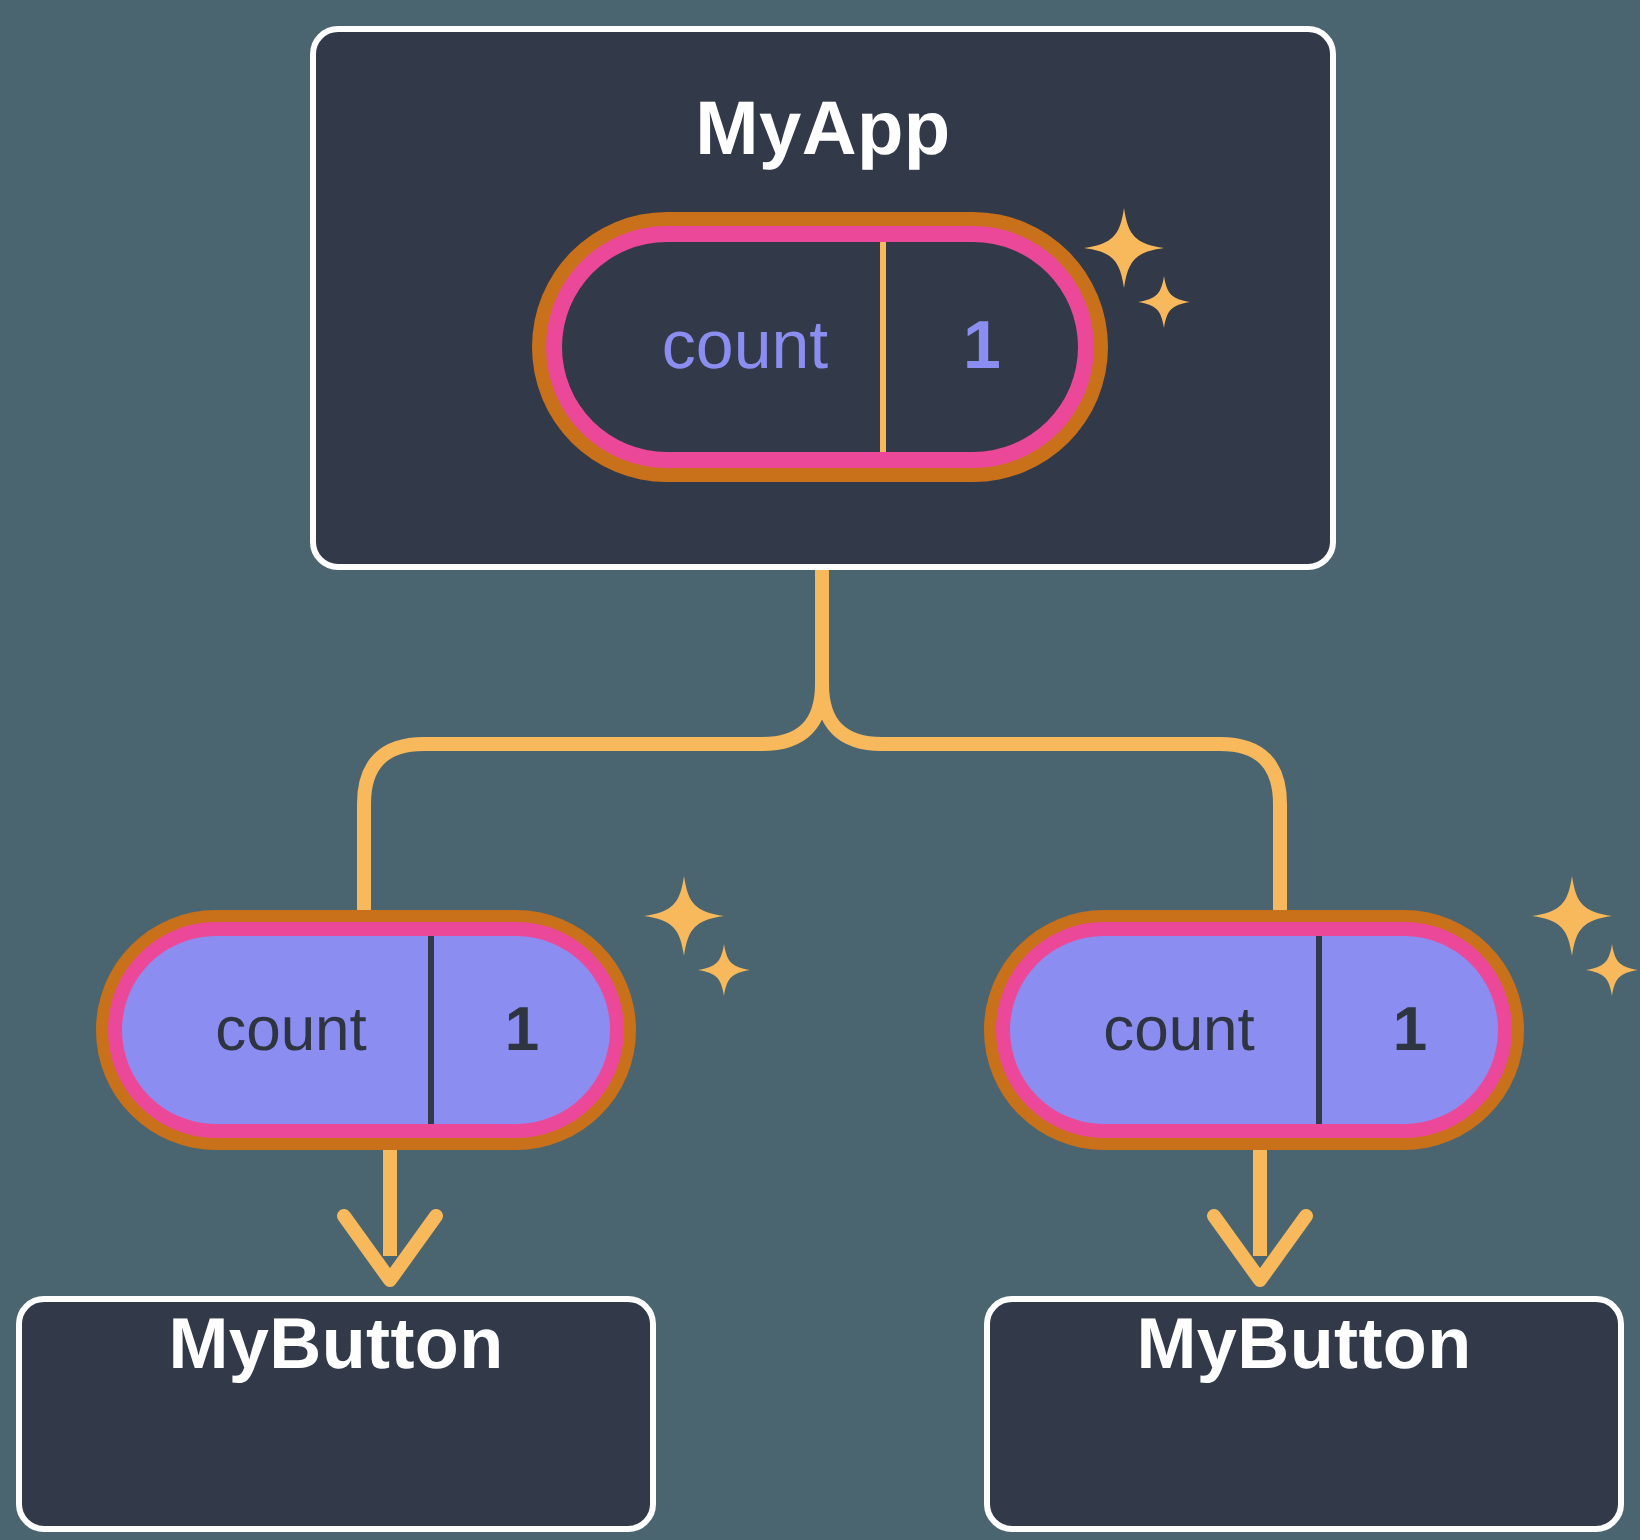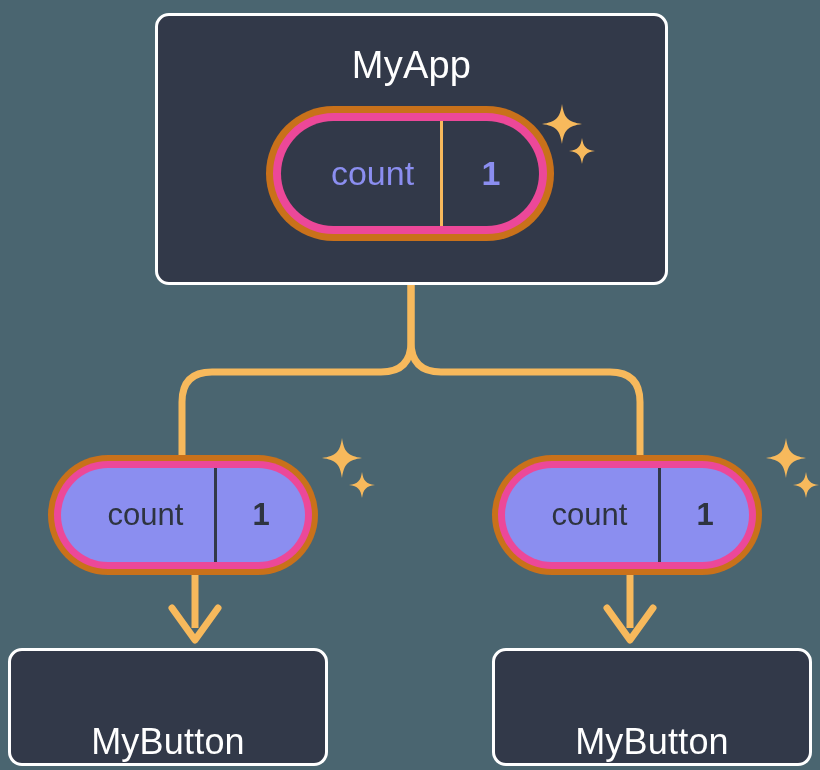--- a/index.html
+++ b/index.html
@@ -35,21 +35,21 @@
     position: absolute;
     z-index: 3;
     background: #323949;
     border: 3px solid #ffffff;
     border-radius: 14px;
     box-sizing: border-box;
   }
   .comp-title {
     color: #ffffff;
     font-size: 38px;
-    font-weight: 400;
+    font-weight: 700;
     letter-spacing: 0.2px;
     text-align: center;
     white-space: nowrap;
   }
 
   
   #box-myapp {
     left: 155px;
     top: 13px;
     width: 513px;
@@ -57,21 +57,21 @@
   }
   #box-myapp .comp-title {
     margin-top: 28px;
   }
 
   
   .leaf-box {
     width: 320px;
     height: 118px;
     display: flex;
-    align-items: flex-end;
+    align-items: flex-start;
     justify-content: center;
   }
   #box-button-left  { left: 8px;   top: 648px; }
   #box-button-right { left: 492px; top: 648px; }
   .leaf-box .comp-title { font-size: 36px; }
 
   
   .pill {
     position: absolute;
     z-index: 4;

